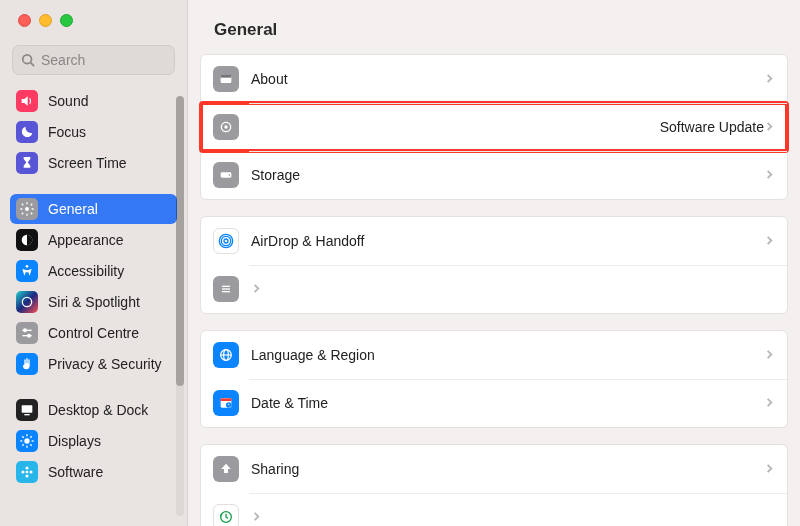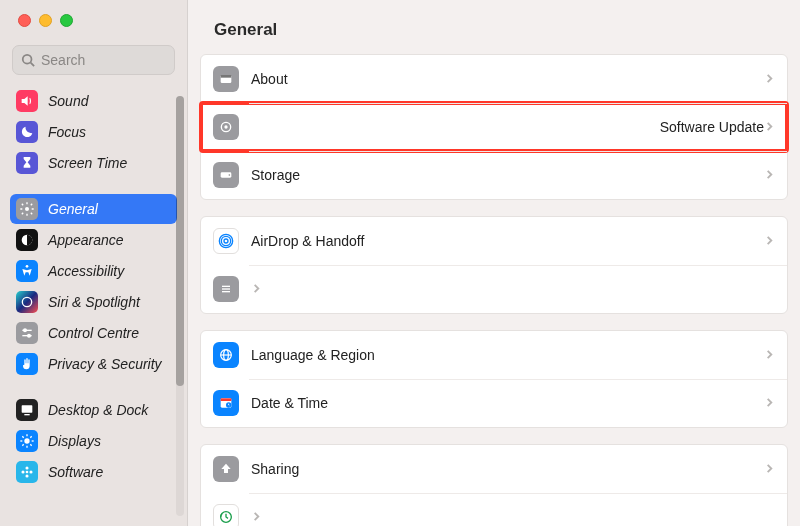--- a/index.html
+++ b/index.html
@@ -54,21 +54,20 @@
     outline: none;
     font-size: 14px;
     color:#555;
     width: 100%;
   }
   .searchbox input::placeholder { color:#8a8785;}
   .sb-list {
     flex: 1;
     overflow: hidden;
     padding: 0 10px;
-    font-style: italic;
   }
   .group-gap { height: 14px;}
   .sb-item {
     display: flex;
     align-items: center;
     height: 30px;
     border-radius: 6px;
     padding: 0 6px;
     margin: 1px 0;
     cursor: default;

